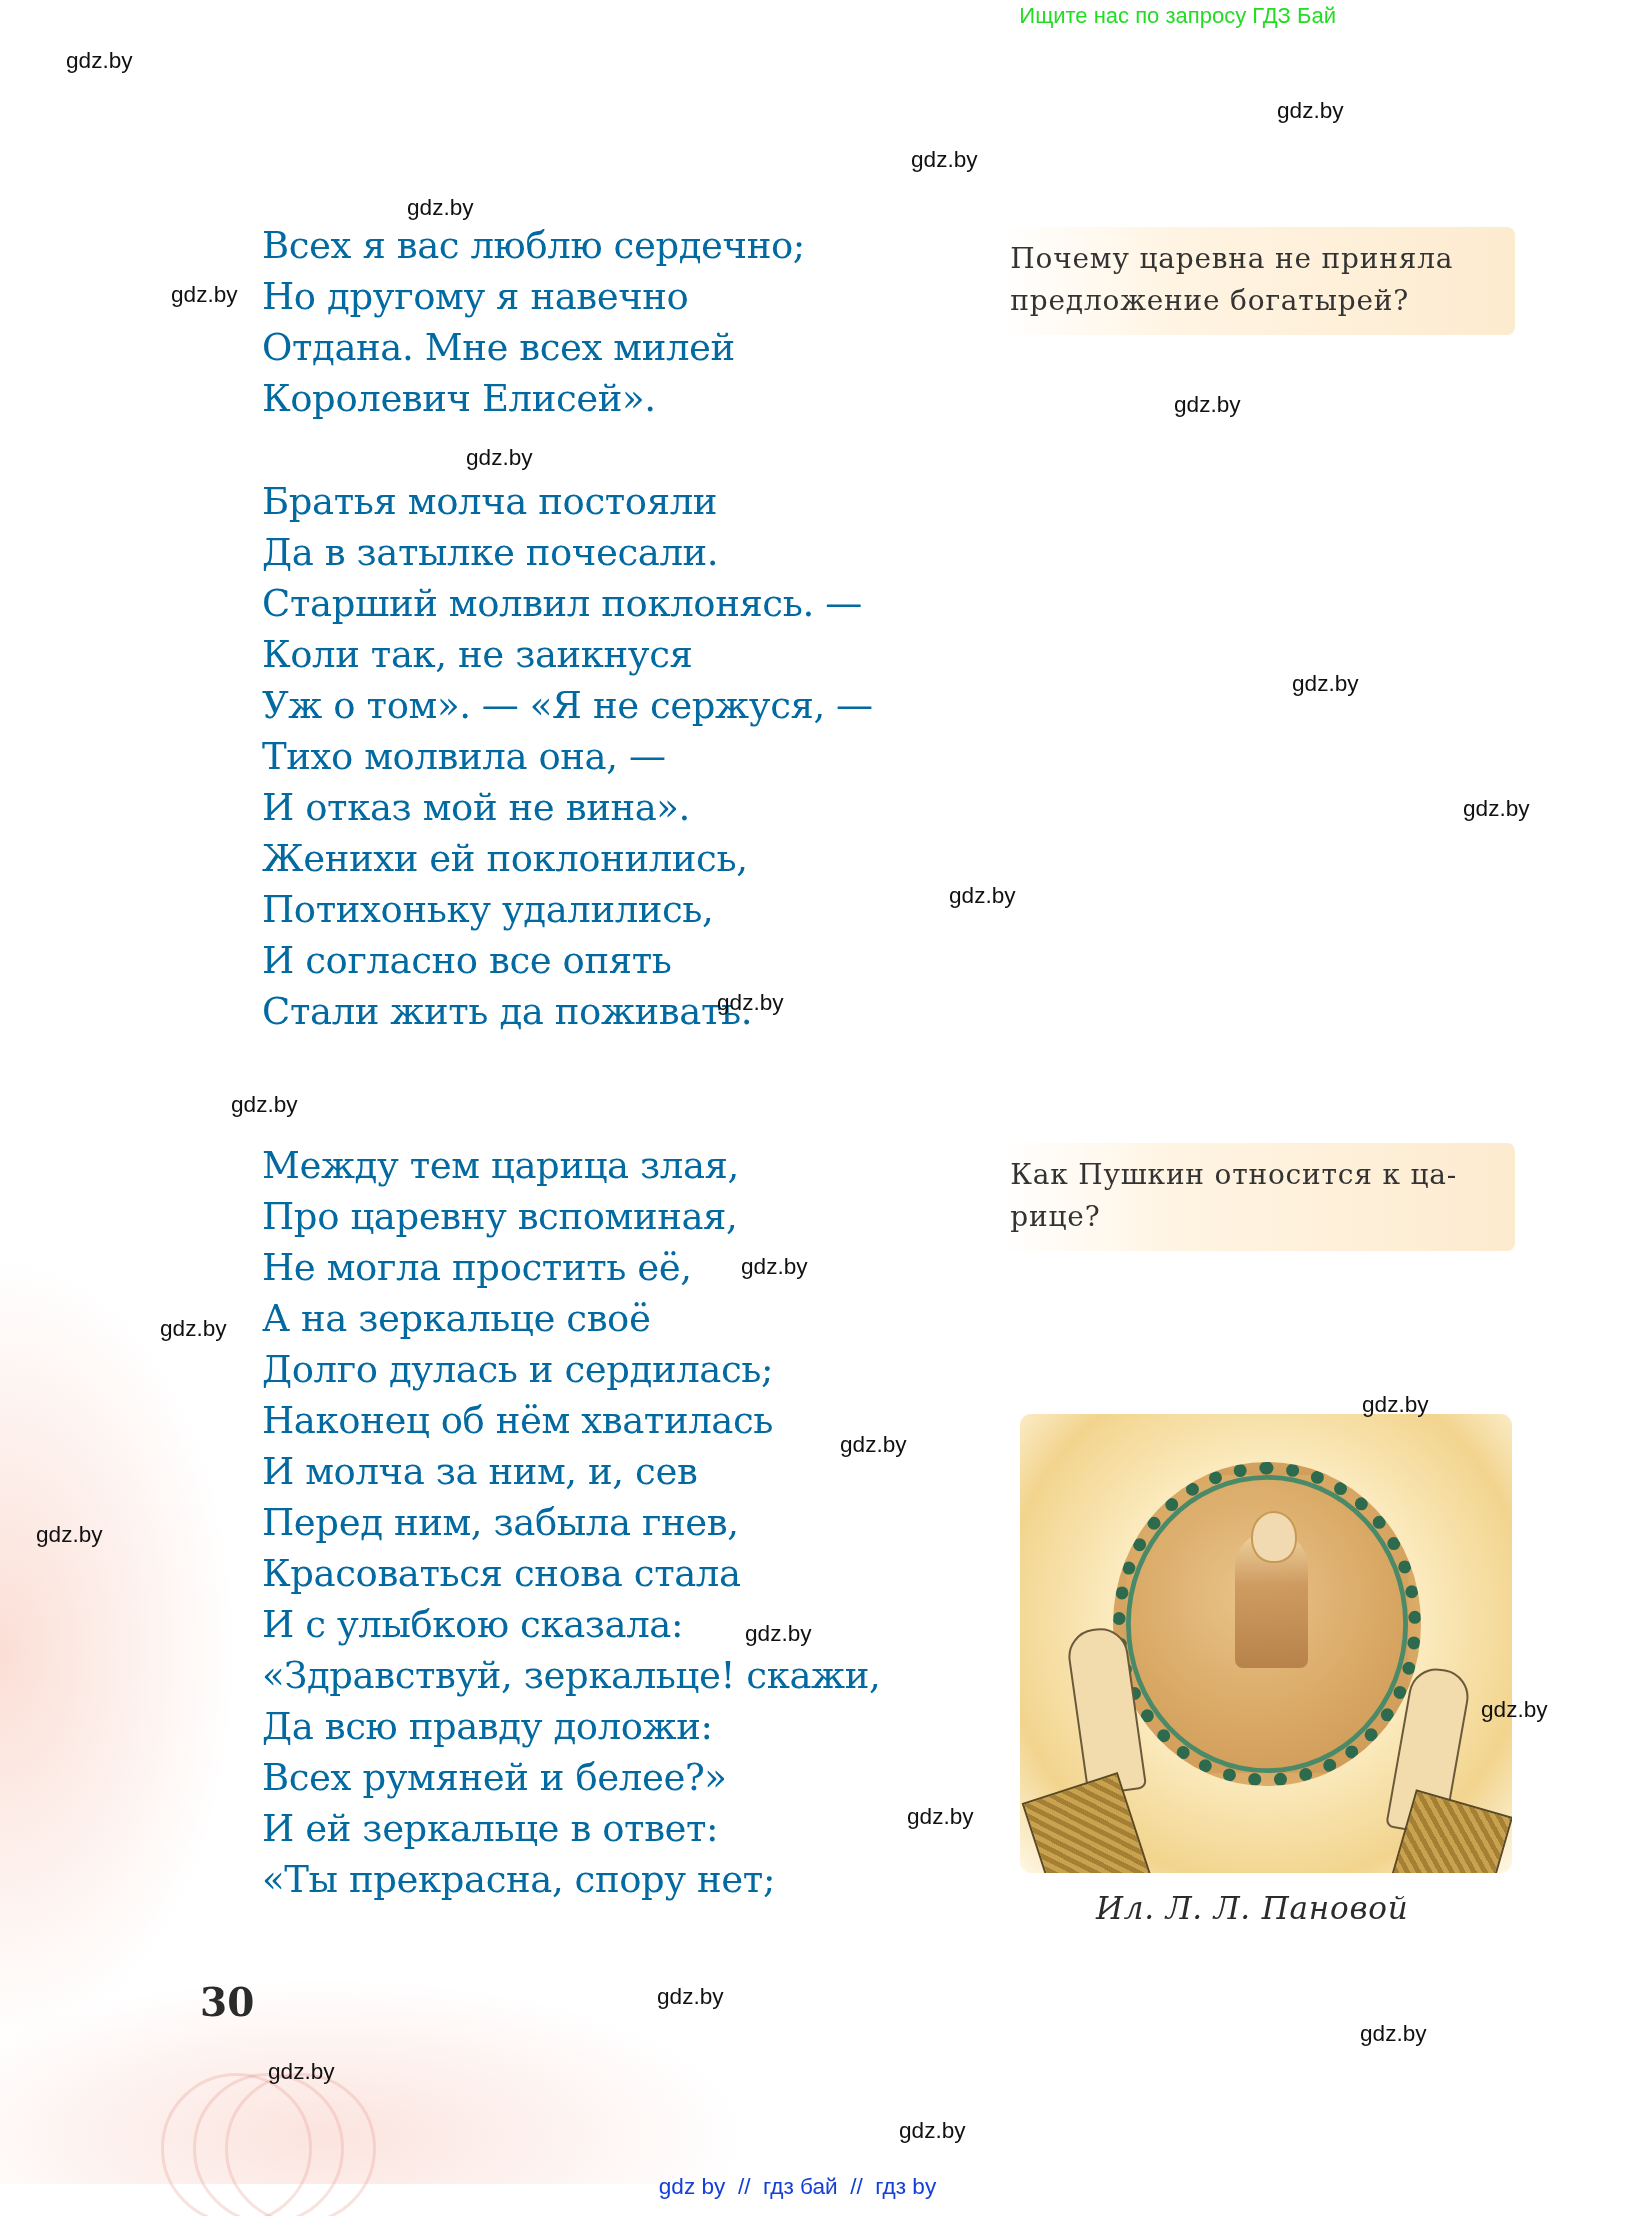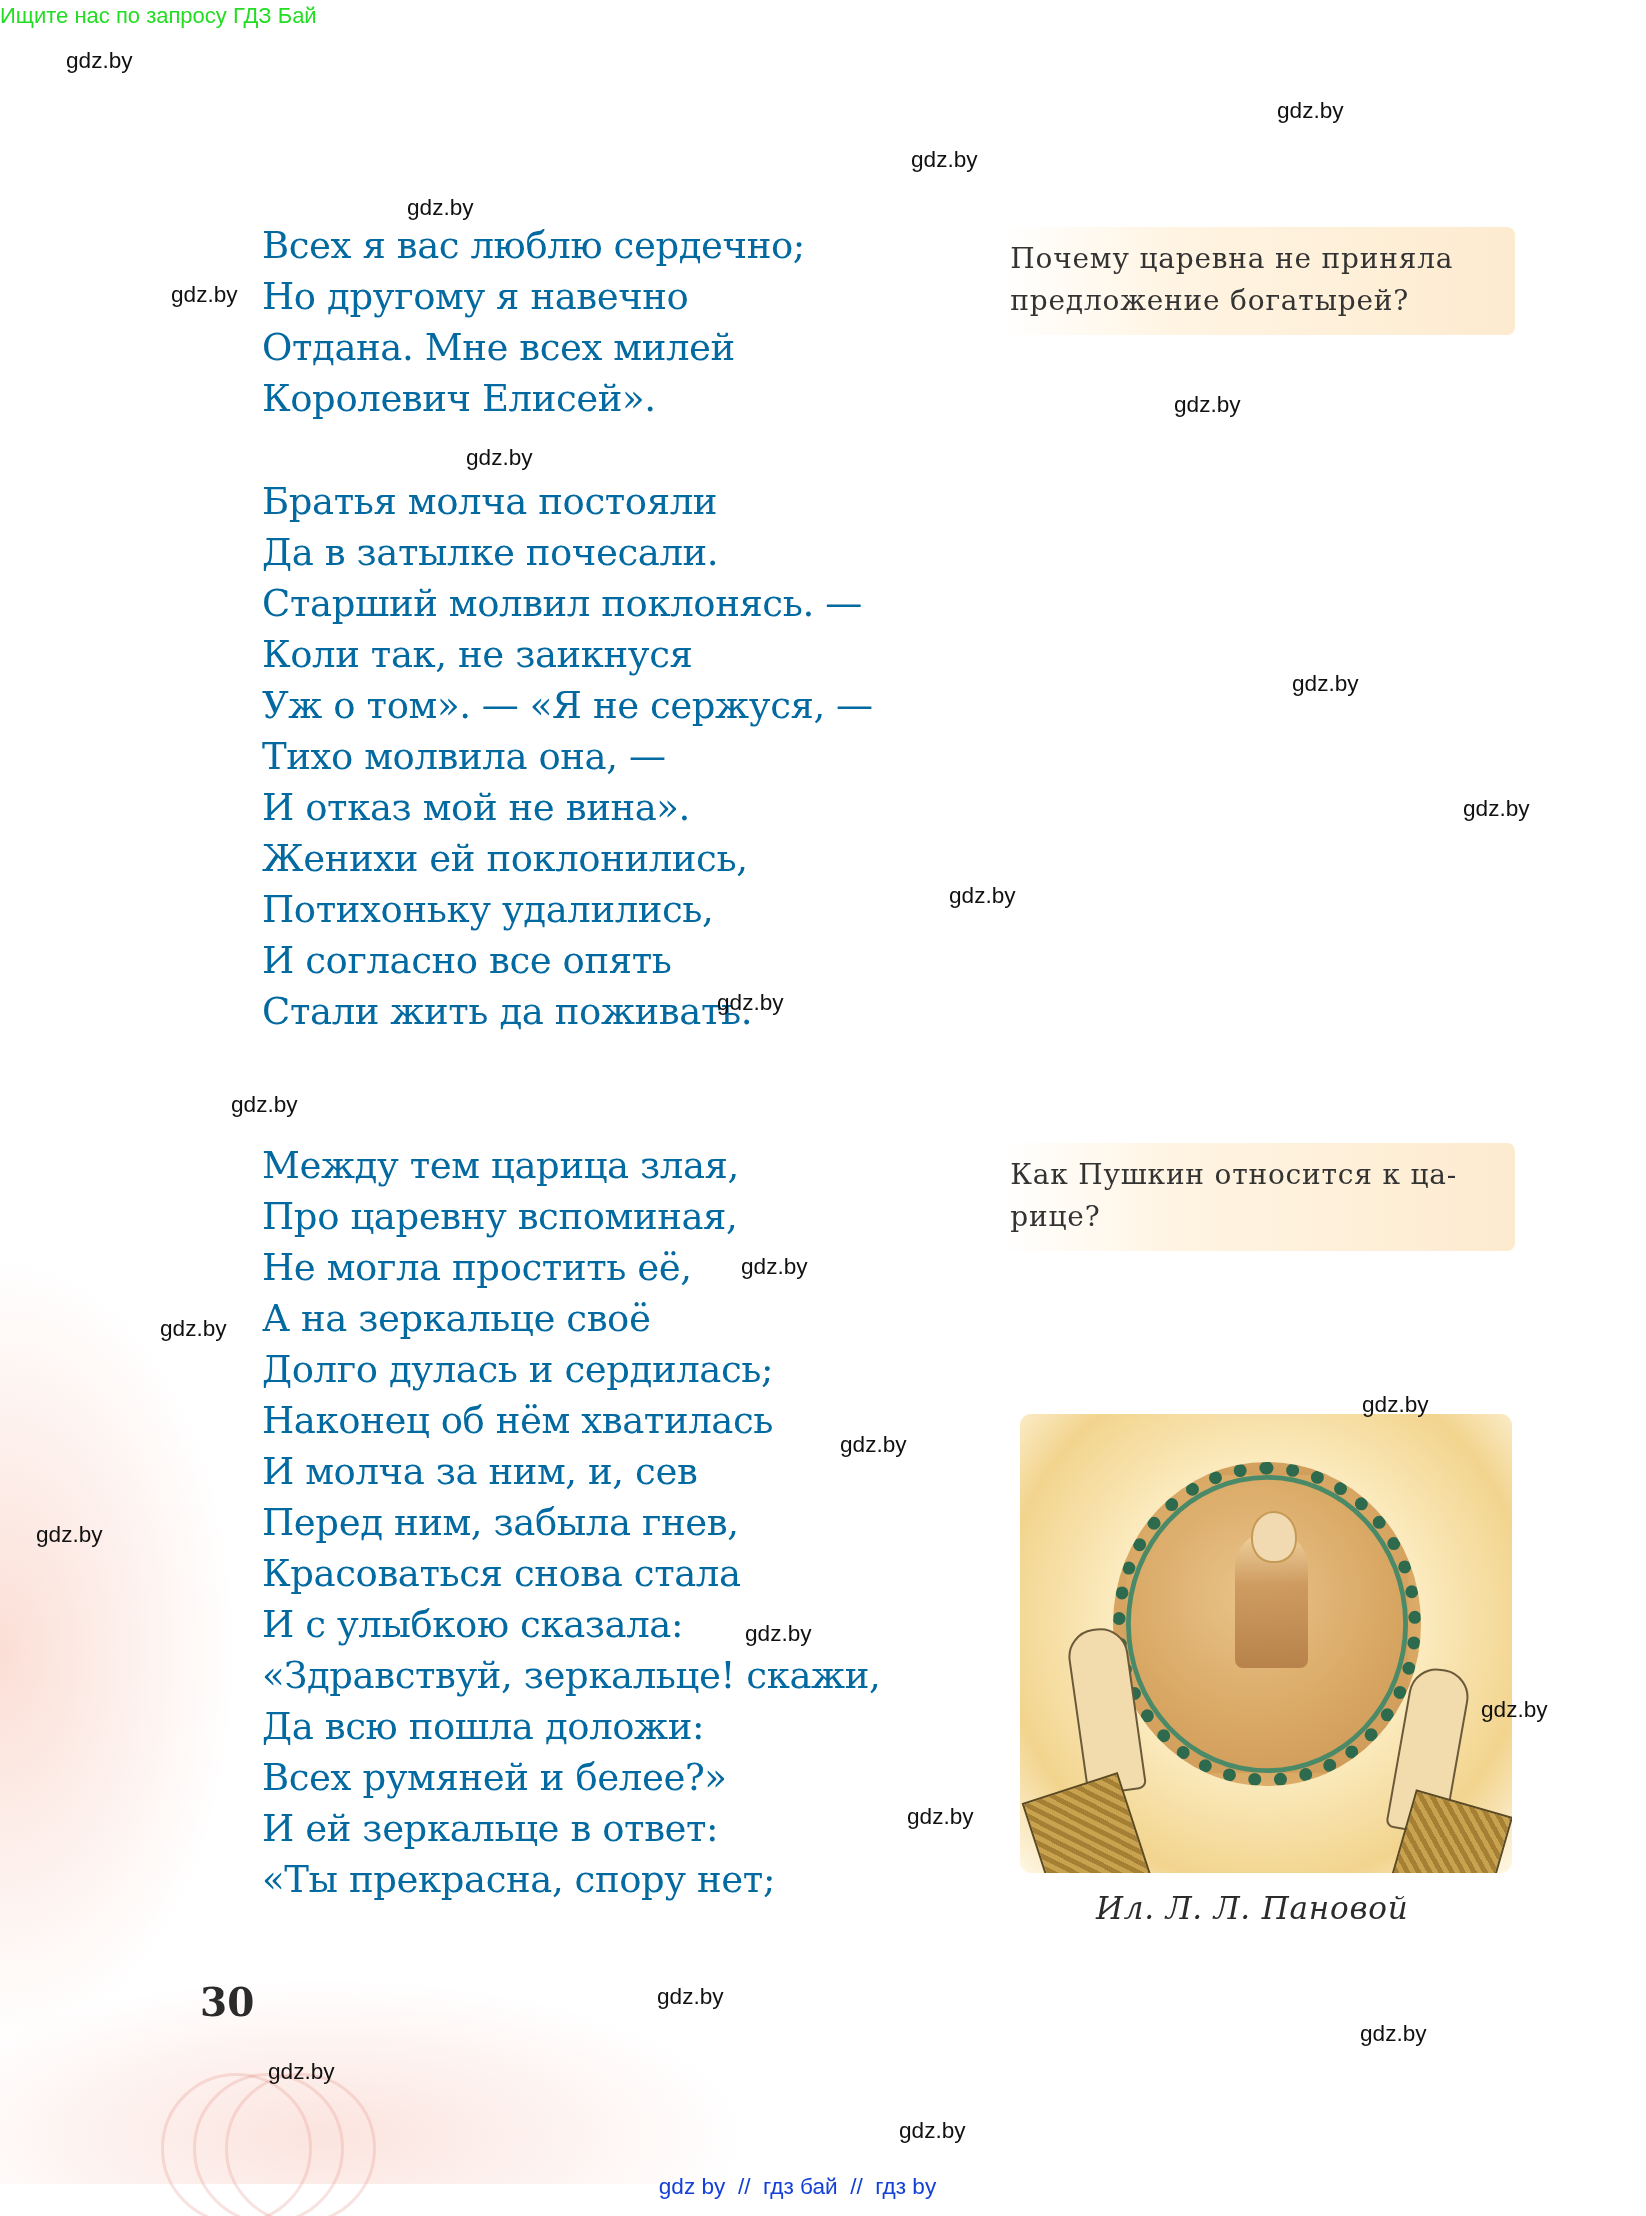--- a/index.html
+++ b/index.html
@@ -17,21 +17,21 @@
   }
   .rings {
     position: absolute; left: 161px; top: 2063px; width: 161px; height: 113px;
     pointer-events: none;
   }
   .rings span {
     position: absolute; bottom: -48px; width: 145px; height: 145px;
     border: 3.2px solid rgba(230,150,140,0.28); border-radius: 50%;
   }
   .top-banner {
-    position: absolute; top: 3.2px; left: 0; width: 1336px; text-align: left;
+    position: absolute; top: 3.2px; left: 0; width: 1336px; text-align: right;
     font-family: "Liberation Sans", sans-serif; font-size: 22px; color: #22dd22;
   }
   .wm {
     position: absolute; font-family: "Liberation Sans", sans-serif;
     font-size: 22.6px; color: #111; white-space: nowrap;
   }
   .poem {
     position: absolute; left: 262px; font-family: "DejaVu Serif", serif;
     font-size: 37px; line-height: 51px; color: #0369a1;
     letter-spacing: -0.4px;
@@ -135,21 +135,21 @@
   <div>Про царевну вспоминая,</div>
   <div>Не могла простить её,</div>
   <div>А на зеркальце своё</div>
   <div>Долго дулась и сердилась;</div>
   <div>Наконец об нём хватилась</div>
   <div>И молча за ним, и, сев</div>
   <div>Перед ним, забыла гнев,</div>
   <div>Красоваться снова стала</div>
   <div>И с улыбкою сказала:</div>
   <div>«Здравствуй, зеркальце! скажи,</div>
-  <div>Да всю пошла доложи:</div>
+  <div>Да всю правду доложи:</div>
   <div>Всех румяней и белее?»</div>
   <div>И ей зеркальце в ответ:</div>
   <div>«Ты прекрасна, спору нет;</div>
 </div>
 
 <div class="qbox" style="top:227px">
   <div>Почему царевна не приняла</div>
   <div>предложение богатырей?</div>
 </div>
 <div class="qbox" style="top:1143px">

